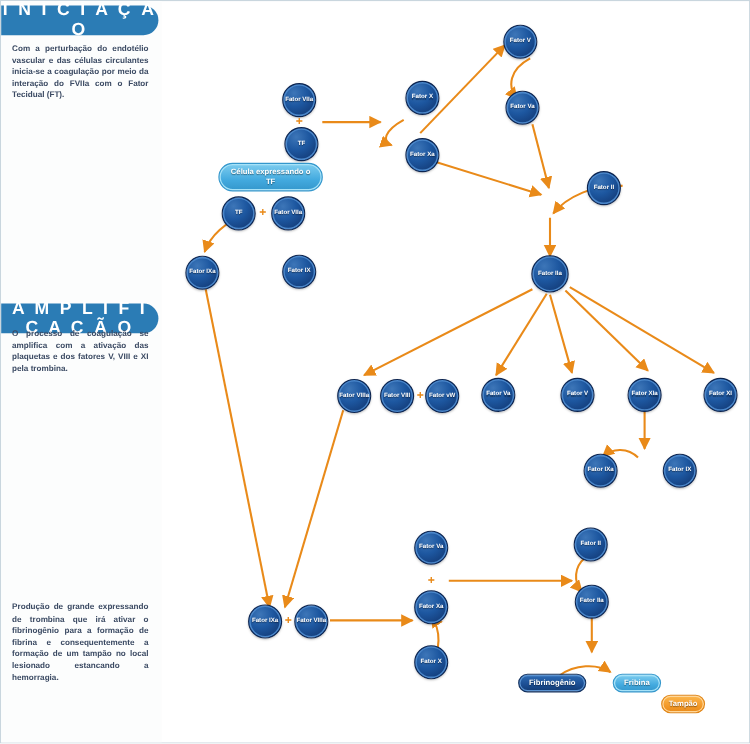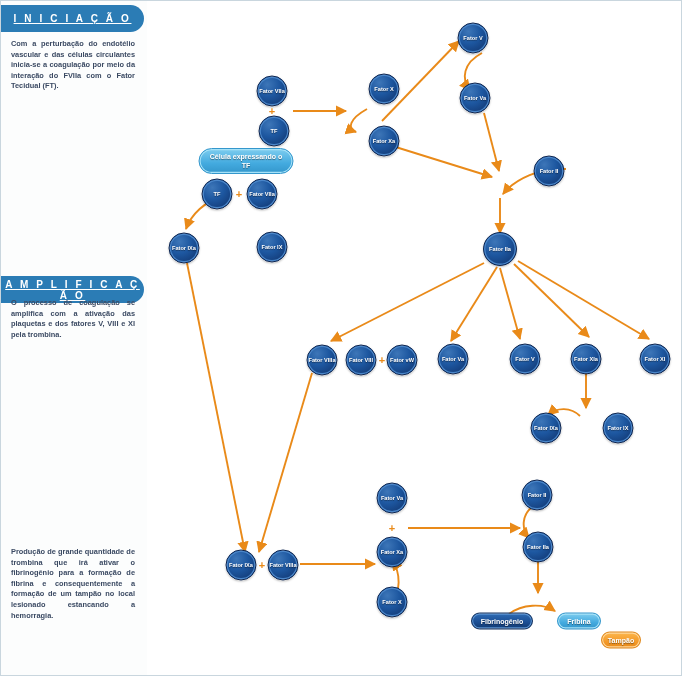--- a/index.html
+++ b/index.html
@@ -10,24 +10,23 @@
     border:1px solid #c9d6de;
   }
   #left-panel{
     position:absolute;left:0;top:0;width:146px;height:674px;
     background:#fcfdfd;box-sizing:border-box;
   }
   .section-banner{
     position:absolute;left:0;height:27px;width:143px;
     background:#2b7cb5;
     border-top-right-radius:14px;border-bottom-right-radius:14px;
-    color:#ffffff;font-size:10px;font-weight:bold;letter-spacing:2.6px;
+    color:#ffffff;font-size:16px;font-weight:bold;letter-spacing:2.6px;
     display:flex;align-items:center;justify-content:center;
     text-align:center;
-    text-decoration:underline;
   }
   .section-text{
     position:absolute;left:10px;width:124px;
     color:#3b4a63;font-size:7.4px;line-height:10.6px;
     text-align:justify;
     font-weight:bold;
   }
   #canvas{position:absolute;left:146px;top:0;width:535px;height:674px;}
   svg.edges{position:absolute;left:0;top:0;width:682px;height:676px;pointer-events:none;}
 
@@ -79,21 +78,21 @@
 <div id="page">
 
   <div id="left-panel">
 
     <div class="section-banner" style="top:4px;">I N I C I A Ç Ã O</div>
     <div class="section-text" style="top:38px;">Com a perturbação do endotélio vascular e das células circulantes inicia-se a coagulação por meio da interação do FVIIa com o Fator Tecidual (FT).</div>
 
     <div class="section-banner" style="top:275px;">A M P L I F I C A Ç Ã O</div>
     <div class="section-text" style="top:297px;">O processo de coagulação se amplifica com a ativação das plaquetas e dos fatores V, VIII e XI pela trombina.</div>
 
-    <div class="section-text" style="top:546px;">Produção de grande quantidade de trombina que irá ativar o fibrinogênio para a formação de fibrina e consequentemente a formação de um tampão no local lesionado estancando a hemorragia.</div>
+    <div class="section-text" style="top:546px;">Produção de grande expressando de trombina que irá ativar o fibrinogênio para a formação de fibrina e consequentemente a formação de um tampão no local lesionado estancando a hemorragia.</div>
   </div>
 
   <svg class="edges" viewBox="0 0 682 676">
     <defs>
       <marker id="ah" markerWidth="7" markerHeight="7" refX="5.4" refY="3" orient="auto" markerUnits="strokeWidth">
         <path d="M0,0 L6,3 L0,6 z" fill="#e98a19"></path>
       </marker>
     </defs>
     <g stroke="#e98a19" stroke-width="1.9" fill="none" marker-end="url(#ah)">
 

